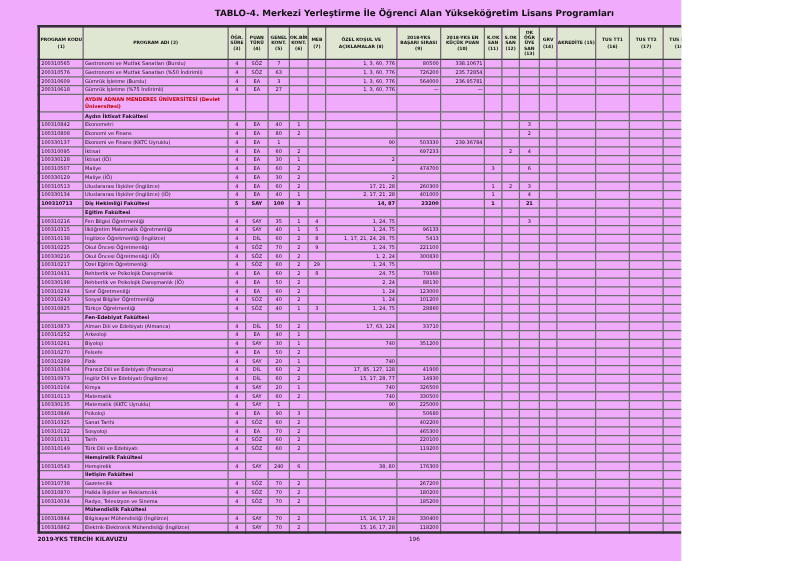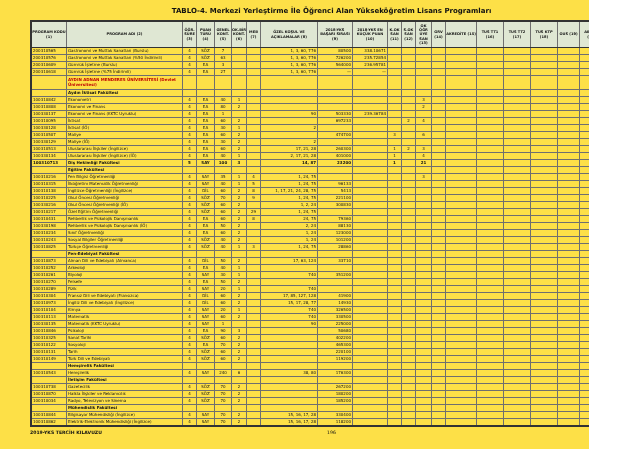--- a/index.html
+++ b/index.html
@@ -1,17 +1,17 @@
 <!DOCTYPE html>
 <html><head>
 <meta charset="utf-8">
 <style>
   html,body{margin:0;padding:0;background:#ffffff;}
   body{width:635px;height:449px;font-family:"DejaVu Sans",sans-serif;color:#111;}
-  .page{position:relative;width:589px;height:449px;background:#fde047;overflow:hidden;}
+  .page{position:relative;width:545px;height:449px;background:#f0abfc;overflow:hidden;}
   .title{position:absolute;top:7px;left:30px;width:603px;text-align:center;
          font-size:7px;font-weight:bold;letter-spacing:0;}
   table.main{position:absolute;top:20px;left:30px;width:603px;border-collapse:collapse;
              table-layout:fixed;border:2px solid #333;}
   th,td{border:1px solid #6f6f6f;padding:0 1px;overflow:hidden;white-space:nowrap;
         font-size:4px;line-height:1.1;height:6px;vertical-align:middle;text-align:center;}
   thead th{height:25px;white-space:normal;font-size:3.6px;font-weight:bold;
            background:#dfe7d3;vertical-align:middle;padding:0;line-height:1.15;
            border-bottom:1.5px solid #333;}
   

